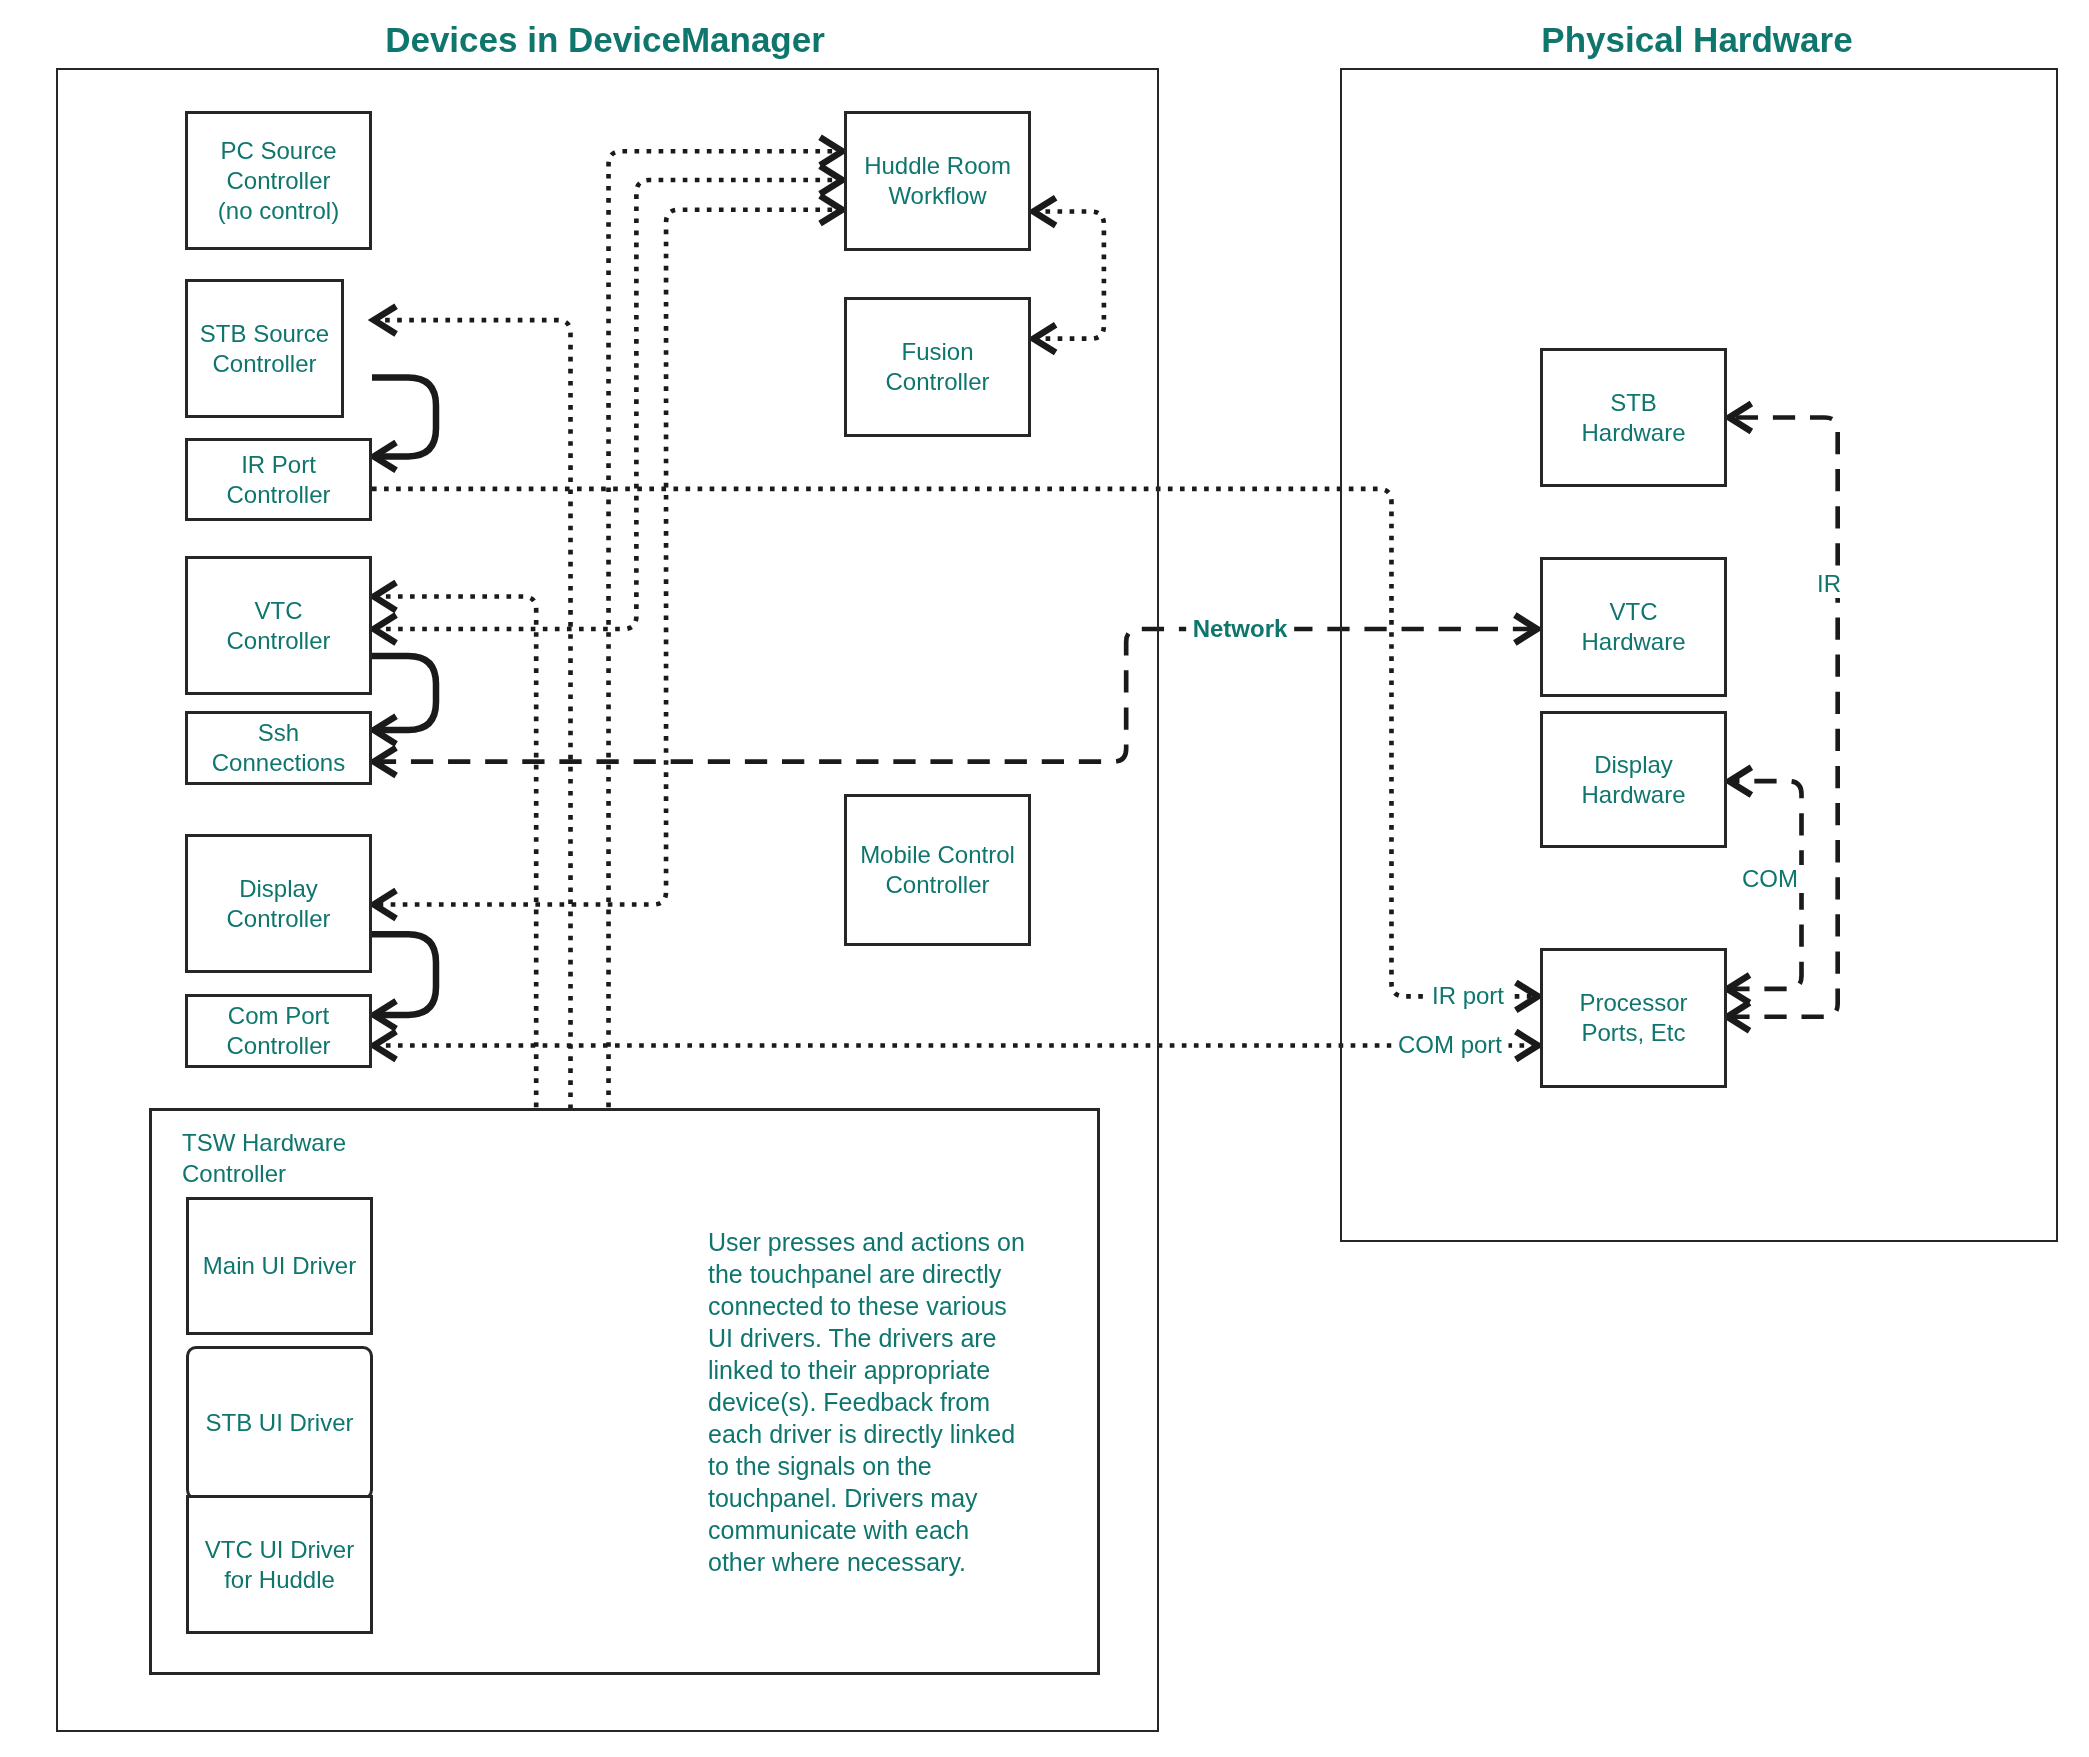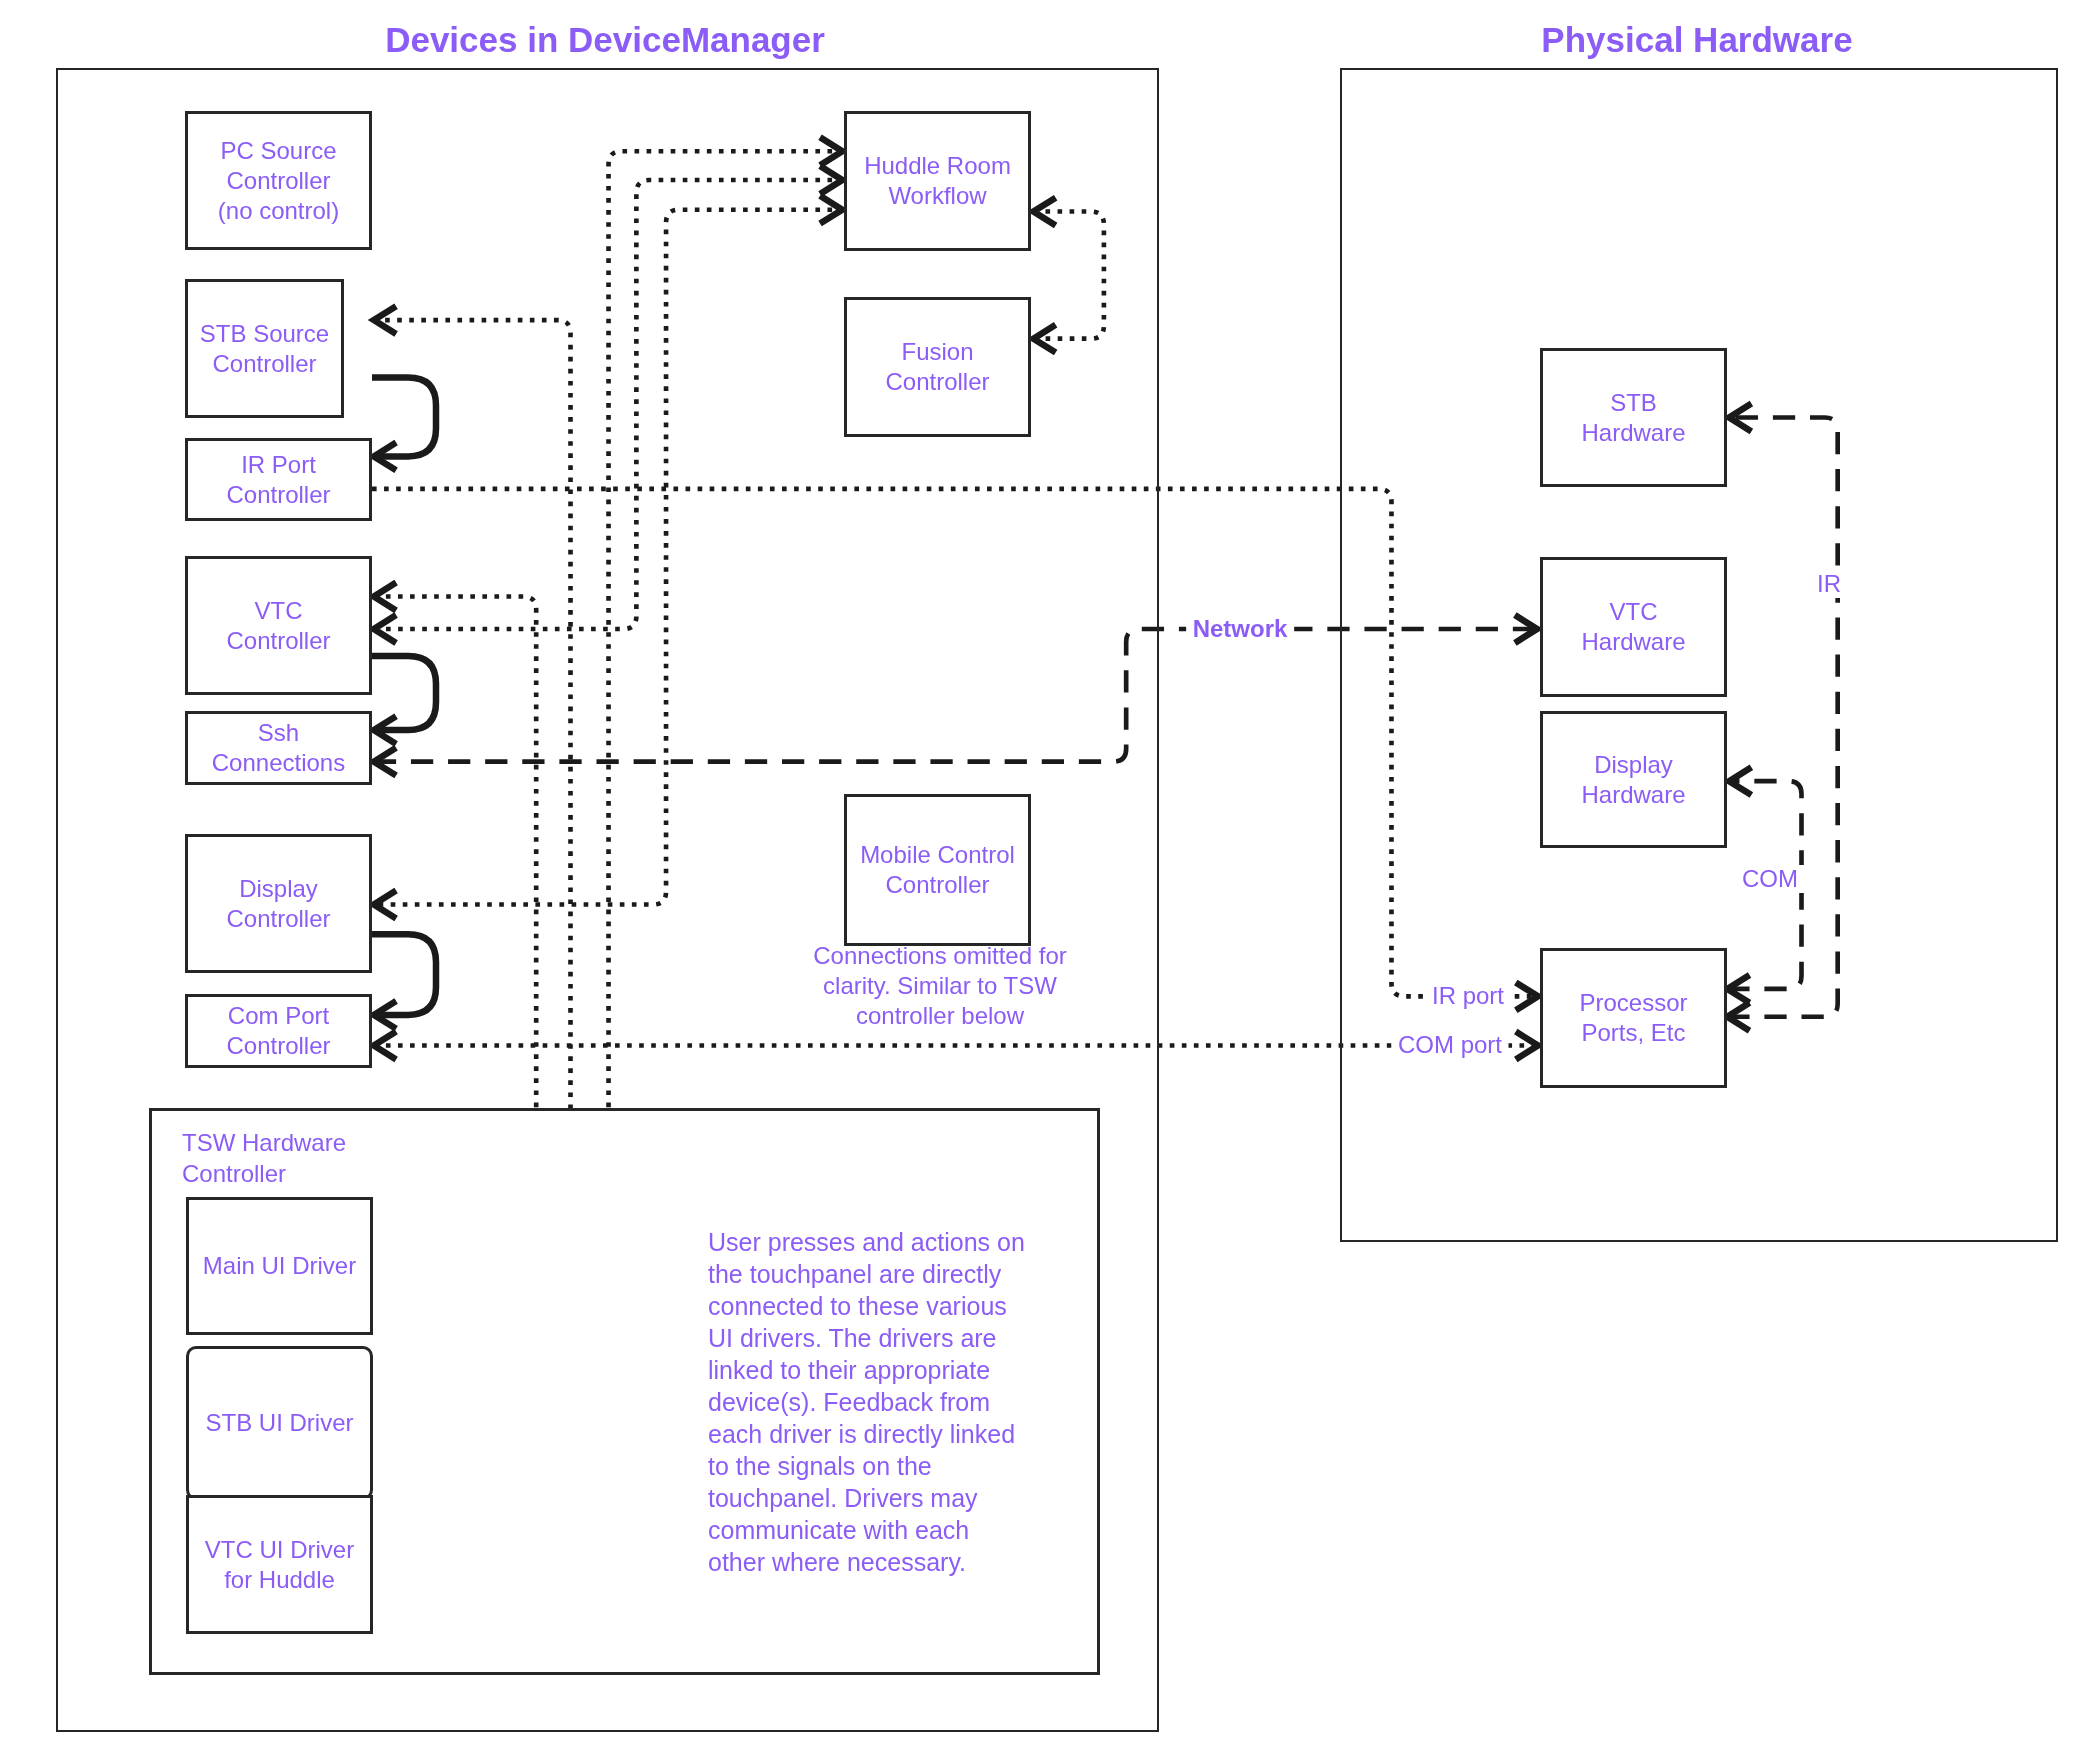--- a/index.html
+++ b/index.html
@@ -1,18 +1,18 @@
 <!DOCTYPE html>
 <html style="font-size:15px"><head>
 <meta charset="utf-8">
 <style>
   html,body{margin:0;padding:0;background:#ffffff;}
   #stage{
     position:relative;width:2090px;height:1758px;background:#ffffff;
-    font-family:"Liberation Sans", sans-serif;color:#8b5cf6;overflow:hidden;
+    font-family:"Liberation Sans", sans-serif;color:#0f766e;overflow:hidden;
   }
   .container-title{
     position:absolute;transform:translateX(-50%);
     font-size:35px;font-weight:bold;white-space:nowrap;letter-spacing:0;
   }
   .frame{position:absolute;border:2.8px solid #262626;background:transparent;}
   .frame-thick{border-width:3.7px;}
   svg#wires{position:absolute;left:0;top:0;}
   .node{
     position:absolute;border:3.7px solid #262626;background:#ffffff;
@@ -135,23 +135,20 @@
 Hardware</div>
   <div class="node" style="left:1540px;top:948px;width:187px;height:140px;">Processor
 Ports, Etc</div>
 
   <div class="edge-label" style="left:1240px;top:629px;font-weight:bold;">Network</div>
   <div class="edge-label" style="left:1829px;top:584px;">IR</div>
   <div class="edge-label" style="left:1770px;top:879px;">COM</div>
   <div class="edge-label" style="left:1468px;top:996px;">IR port</div>
   <div class="edge-label" style="left:1450px;top:1045px;">COM port</div>
 
-  <div class="note note-center" style="left:940px;top:941px;">Connections omitted for
-clarity. Similar to TSW
-controller below</div>
   <div class="tsw-note" style="left:708px;top:1226px;width:352px;">User presses and actions on
 the touchpanel are directly
 connected to these various
 UI drivers.  The drivers are
 linked to their appropriate
 device(s). Feedback from
 each driver is directly linked
 to the signals on the
 touchpanel. Drivers may
 communicate with each

